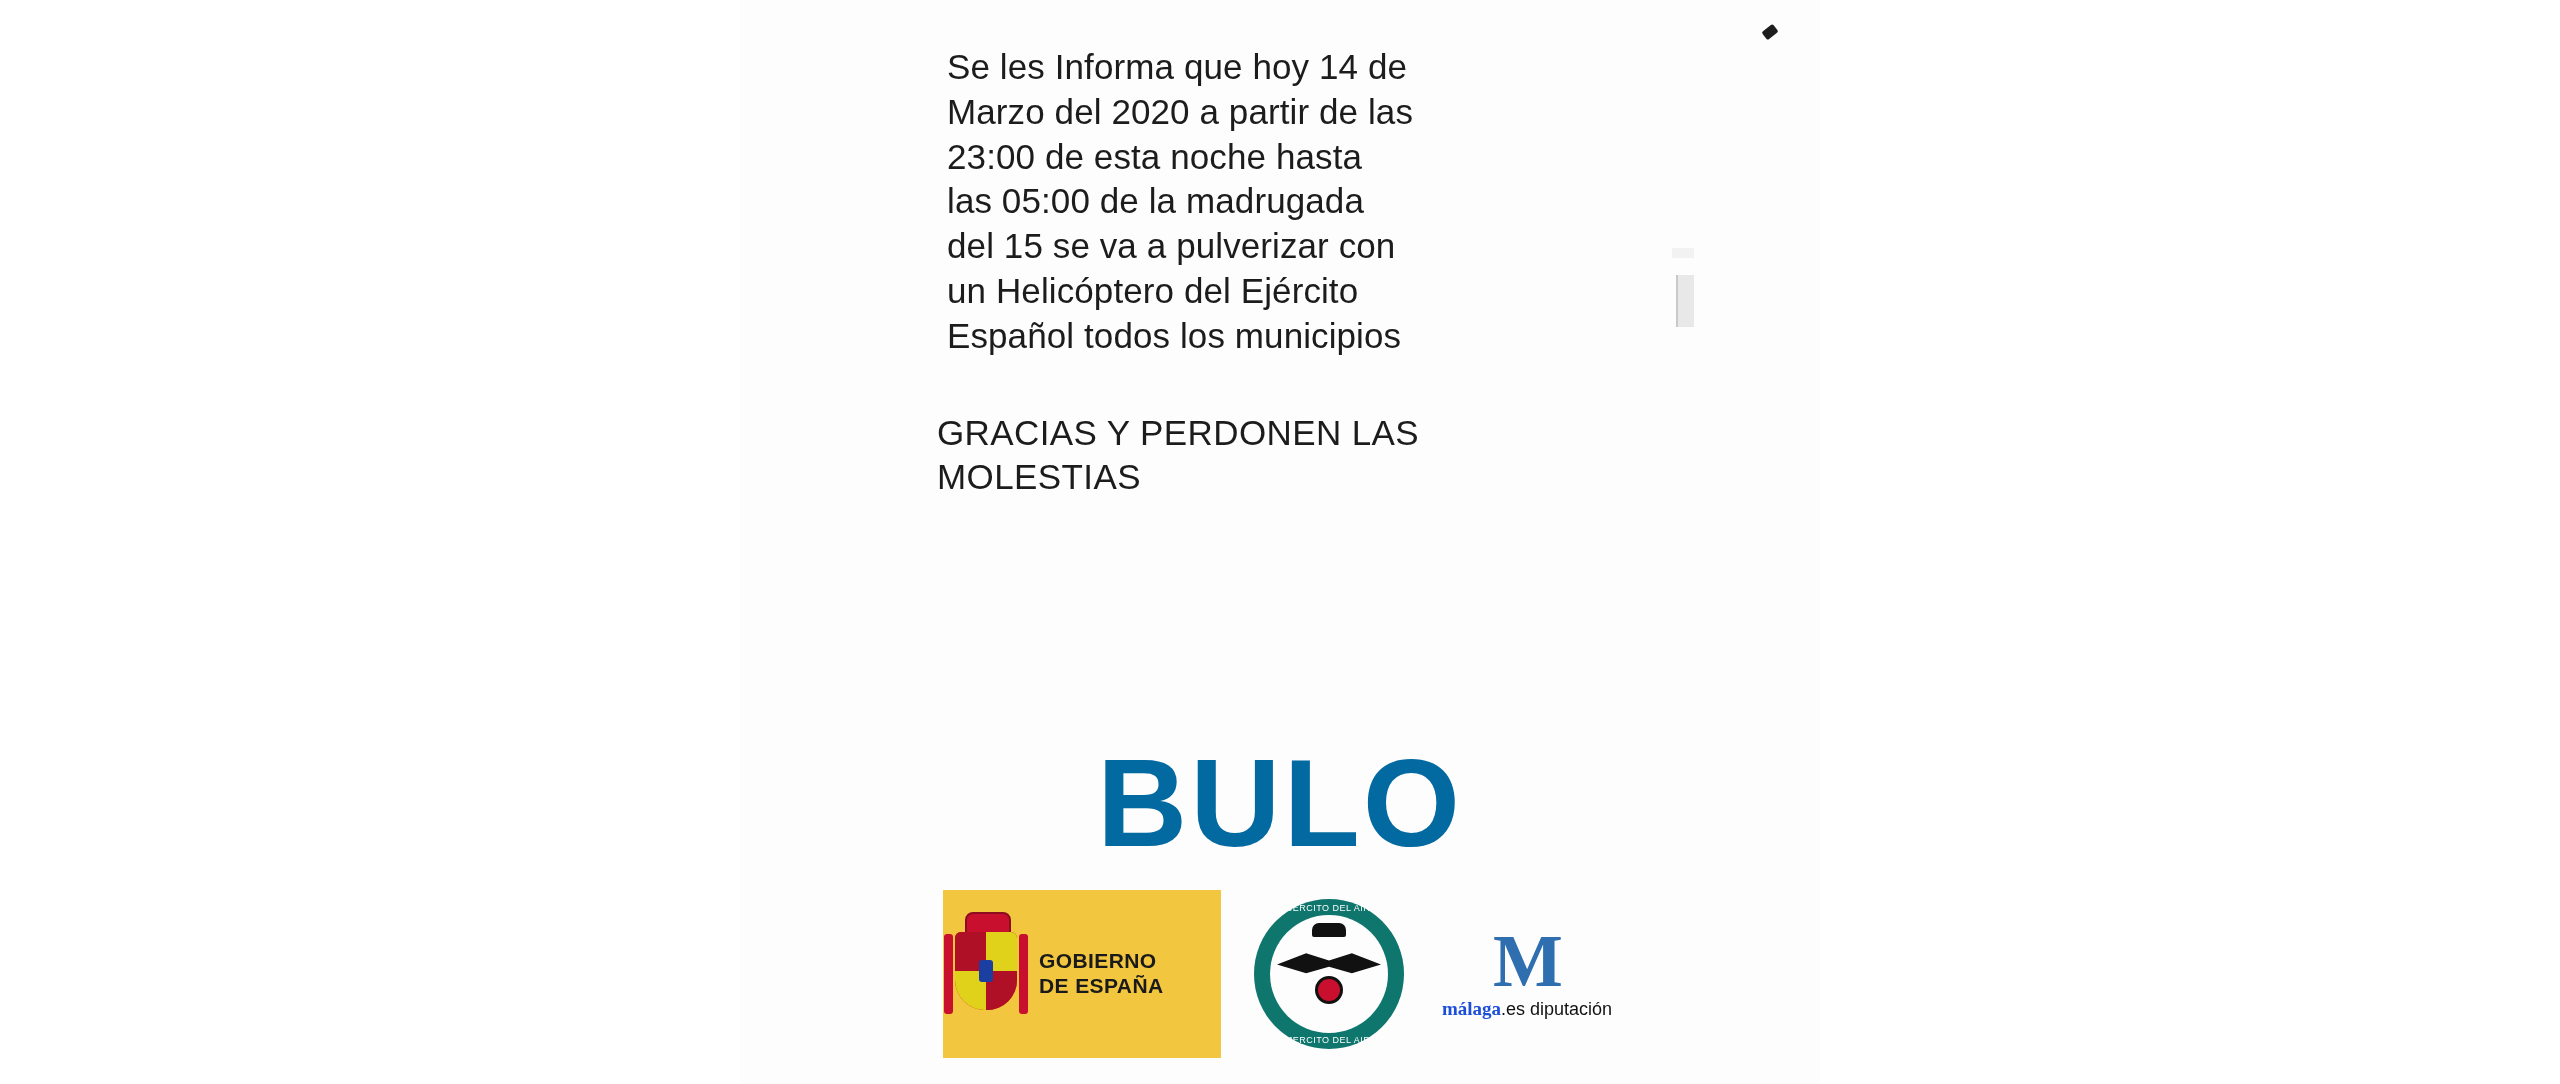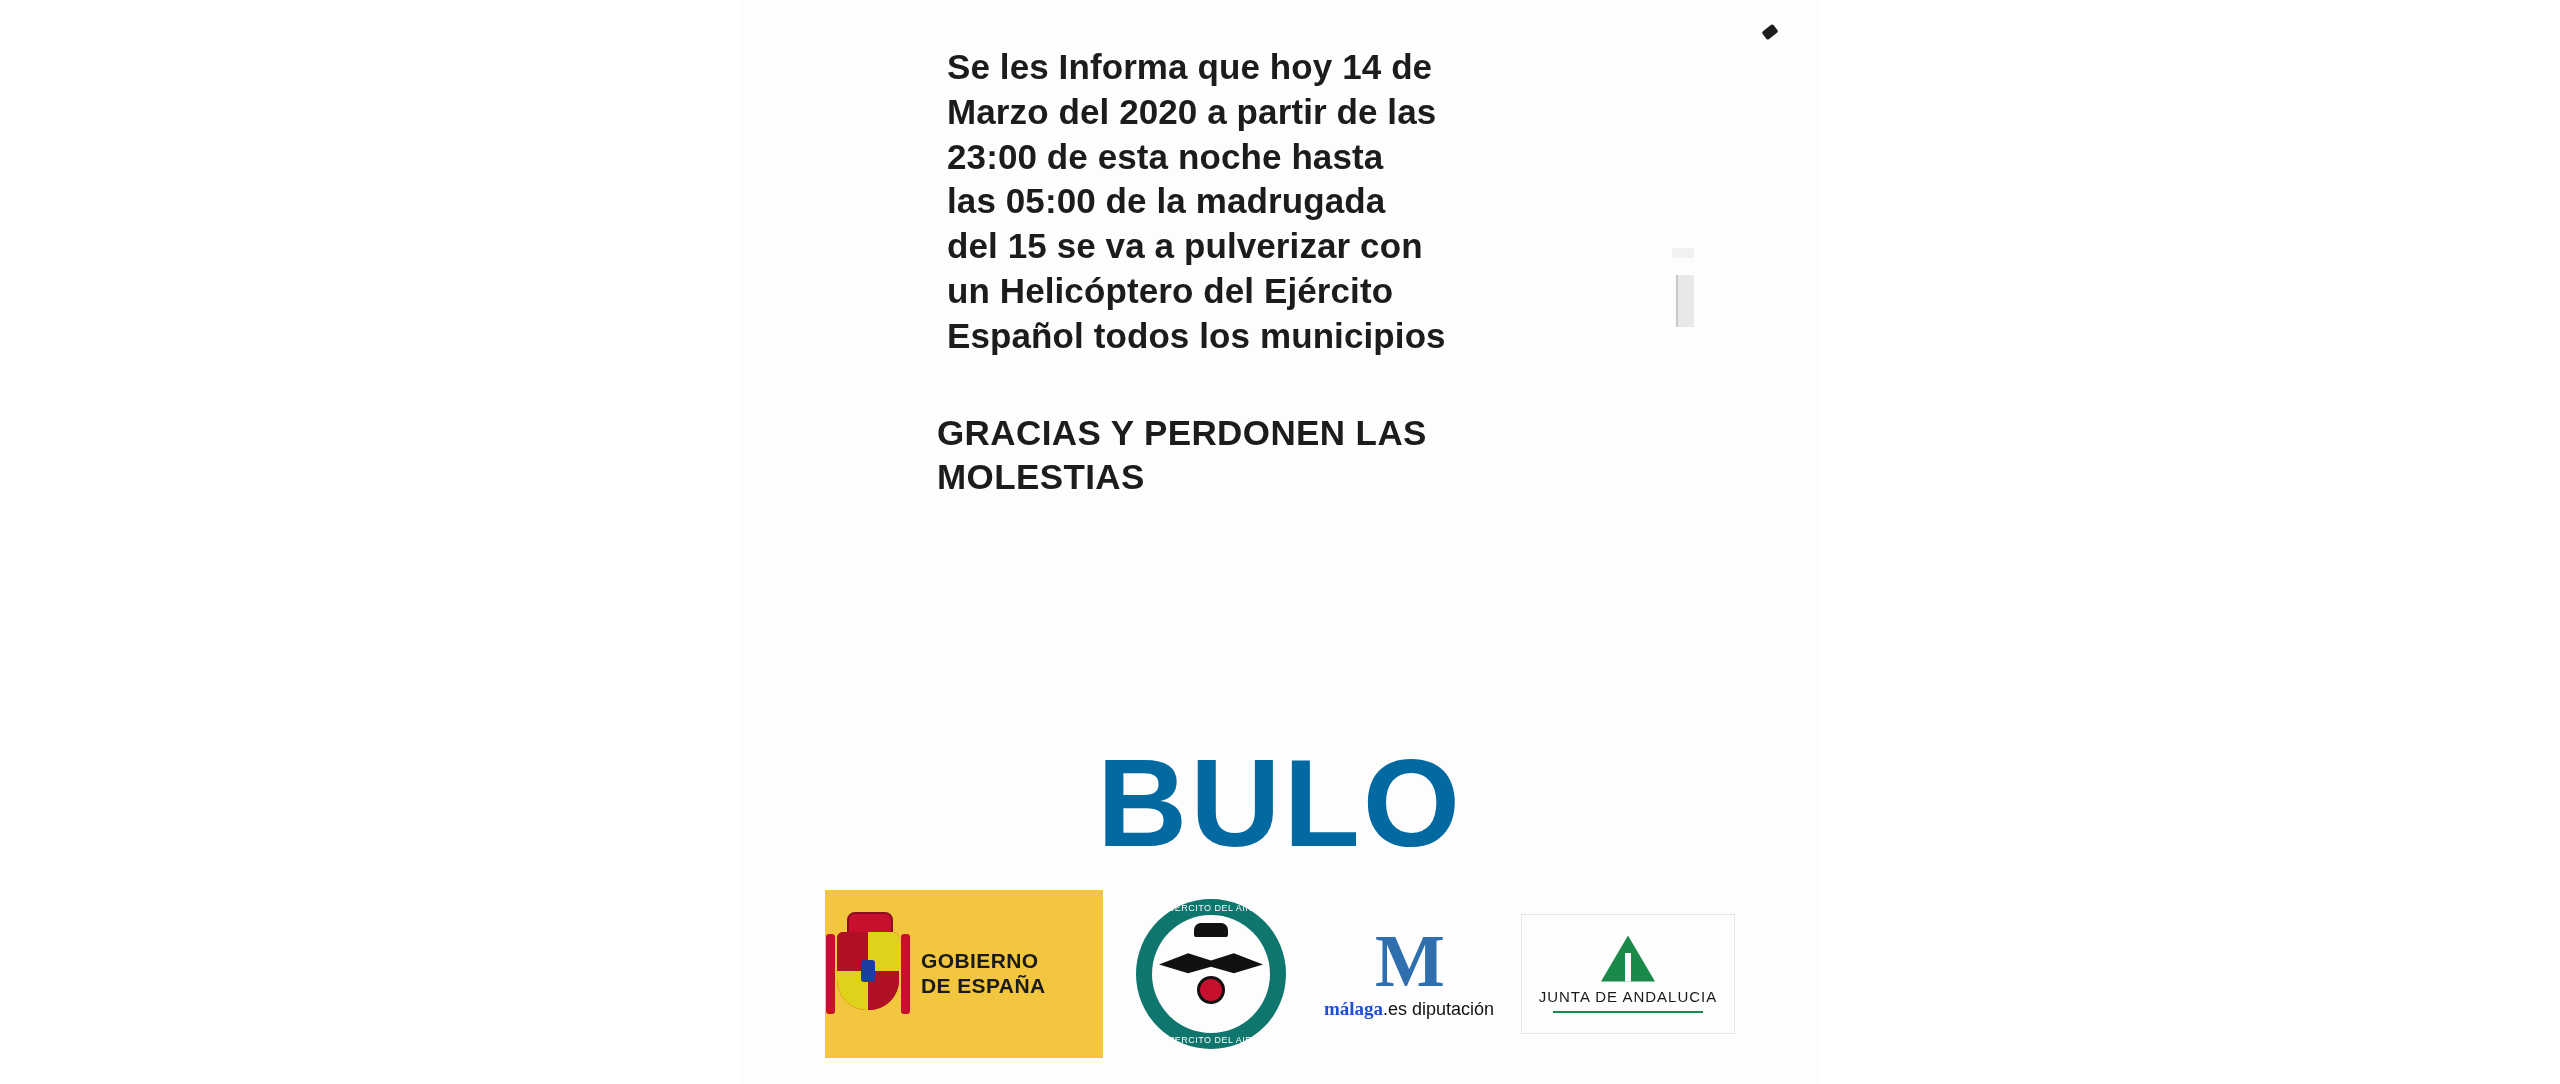--- a/index.html
+++ b/index.html
@@ -33,21 +33,21 @@
     left: 185px;
     top: 45px;
     width: 660px;
   }
   .para {
     color: #1c1c1c;
     font-size: 35px;
     line-height: 1.28;
     letter-spacing: 0.1px;
     white-space: pre-line;
-    font-weight: 700;
+    font-weight: 400;
   }
   .para.p1 {
     text-indent: 0;
     padding-left: 22px;
   }
   .para.p2 {
     margin-top: 50px;
     padding-left: 12px;
   }
   .para.p3 {
@@ -374,20 +374,15 @@
         </div>
         <div class="ea-band">EJERCITO DEL AIRE</div>
       </div>
     </div>
 
     <div class="logo-mal">
       <div class="mal-mark">M</div>
       <div class="mal-text"><span class="b">málaga</span><span class="s">.es diputación</span></div>
     </div>
 
-    <div class="logo-junta">
-      <div class="junta-mark"></div>
-      <div class="junta-text">JUNTA DE ANDALUCIA</div>
-      <div class="junta-rule"></div>
-    </div>
 
   </div>
 </div>
 
 </body></html>

